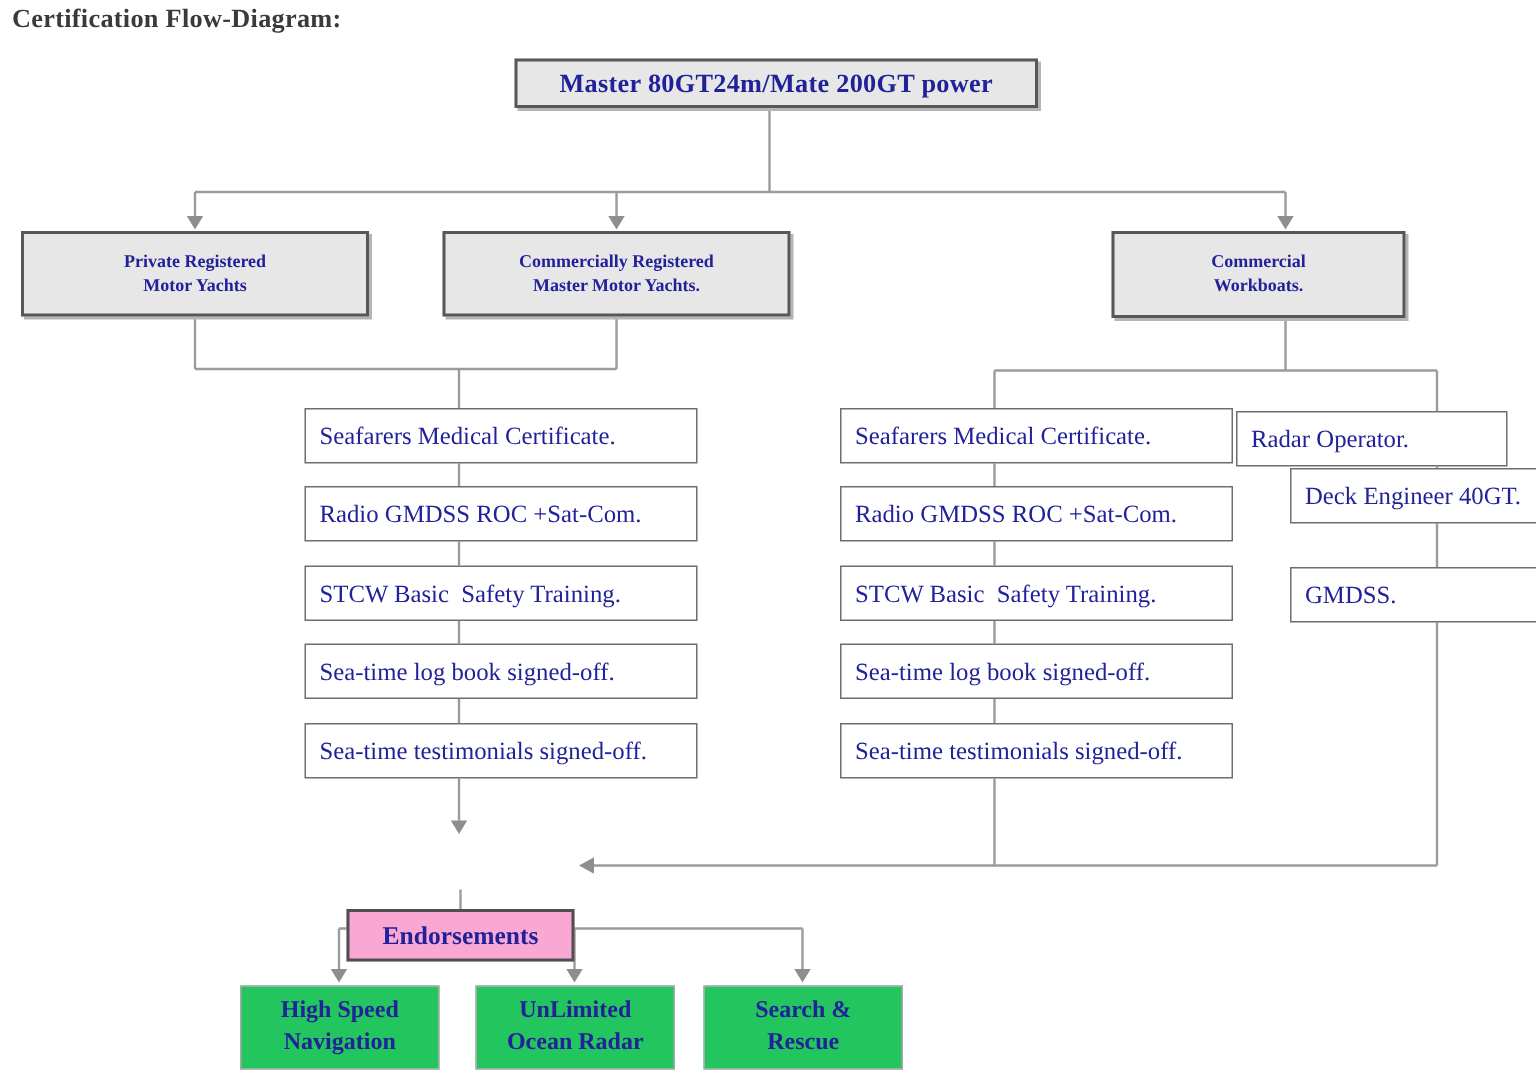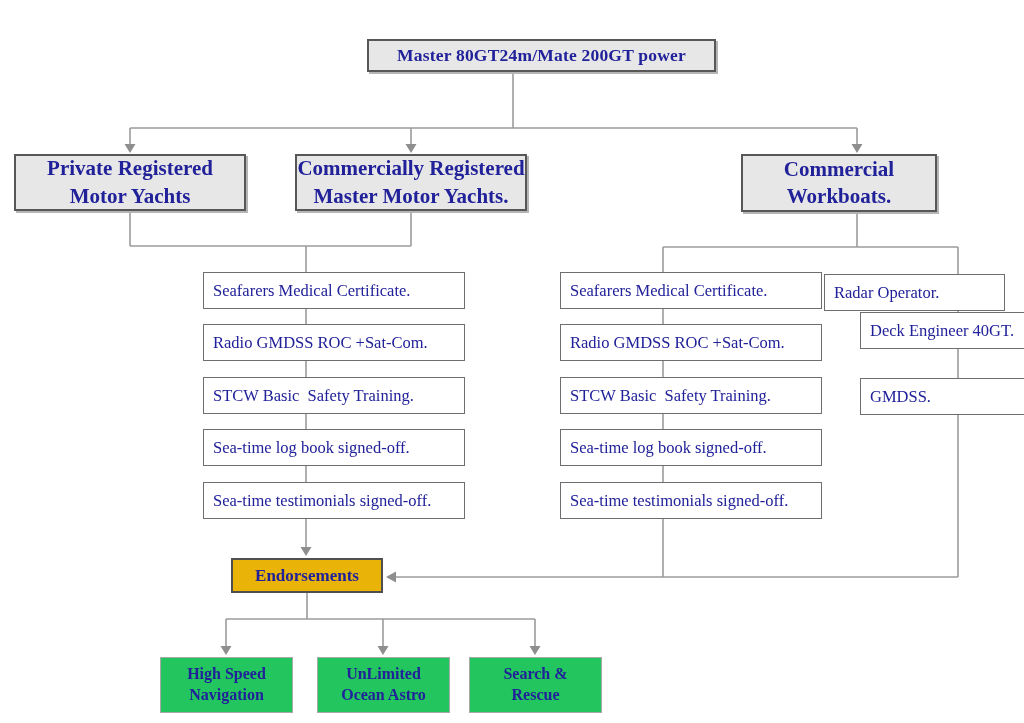--- a/index.html
+++ b/index.html
@@ -12,42 +12,43 @@
     font-size:17.5px;font-weight:bold;color:#3a3a3a;letter-spacing:.2px;
   }
   .wires{position:absolute;left:0;top:0;z-index:0;}
   .node{
     position:absolute;box-sizing:border-box;z-index:1;
     color:#21219a;white-space:pre-wrap;
   }
   .gray{
     background:#e7e7e7;border:2px solid #575757;box-shadow:2px 2px 0 #b5b5b5;
     font-weight:bold;display:flex;align-items:center;justify-content:center;
-    text-align:center;font-size:21px;line-height:1.3;
+    text-align:center;font-size:12px;line-height:1.3;
   }
-  .master{font-size:17.5px;letter-spacing:.2px;margin-left:24px;}
+  .master{font-size:17.5px;letter-spacing:.2px;}
   .req{
     background:#ffffff;border:1.5px solid #6e6e6e;
     display:flex;align-items:center;padding-left:9px;font-size:16.5px;margin-left:28px;
   }
   .endorse{
-    background:#eab308;border:2px solid #4f4f4f;font-weight:bold;
-    display:flex;align-items:center;justify-content:center;font-size:17px;
+    background:#f9a8d4;border:2px solid #4f4f4f;font-weight:bold;
+    display:flex;align-items:center;justify-content:center;font-size:17px;margin-top:48px;
   }
   .leaf{
     background:#22c55e;border:1px solid #a9a9a9;font-weight:bold;
     display:flex;align-items:center;justify-content:center;
     text-align:center;font-size:16px;line-height:1.3;
   }
 </style>
 </head>
 <body>
 
 <div class="canvas">
 
+  <h1 class="title">Certification Flow-Diagram:</h1>
 
   <svg class="wires" width="1024" height="723" viewBox="0 0 1024 723">
     <g stroke="#9b9b9b" stroke-width="1.6" fill="none">
 
       <path d="M513 71 V128"></path>
       <path d="M130 128 H857"></path>
       <path d="M130 128 V145"></path>
       <path d="M411 128 V145"></path>
       <path d="M857 128 V145"></path>
 
@@ -104,17 +105,17 @@
 
   <div class="node req" style="left:796px;top:274px;width:181px;height:37px;">Radar Operator.</div>
   <div class="node req" style="left:832px;top:312px;width:181px;height:37px;">Deck Engineer 40GT.</div>
   <div class="node req" style="left:832px;top:378px;width:181px;height:37px;">GMDSS.</div>
 
   <div class="node endorse" style="left:231px;top:558px;width:152px;height:35px;">Endorsements</div>
 
   <div class="node leaf" style="left:160px;top:657px;width:133px;height:56px;">High Speed
 Navigation</div>
   <div class="node leaf" style="left:317px;top:657px;width:133px;height:56px;">UnLimited
-Ocean Astro</div>
+Ocean Radar</div>
   <div class="node leaf" style="left:469px;top:657px;width:133px;height:56px;">Search &amp;
 Rescue</div>
 
 </div>
 
 </body></html>

